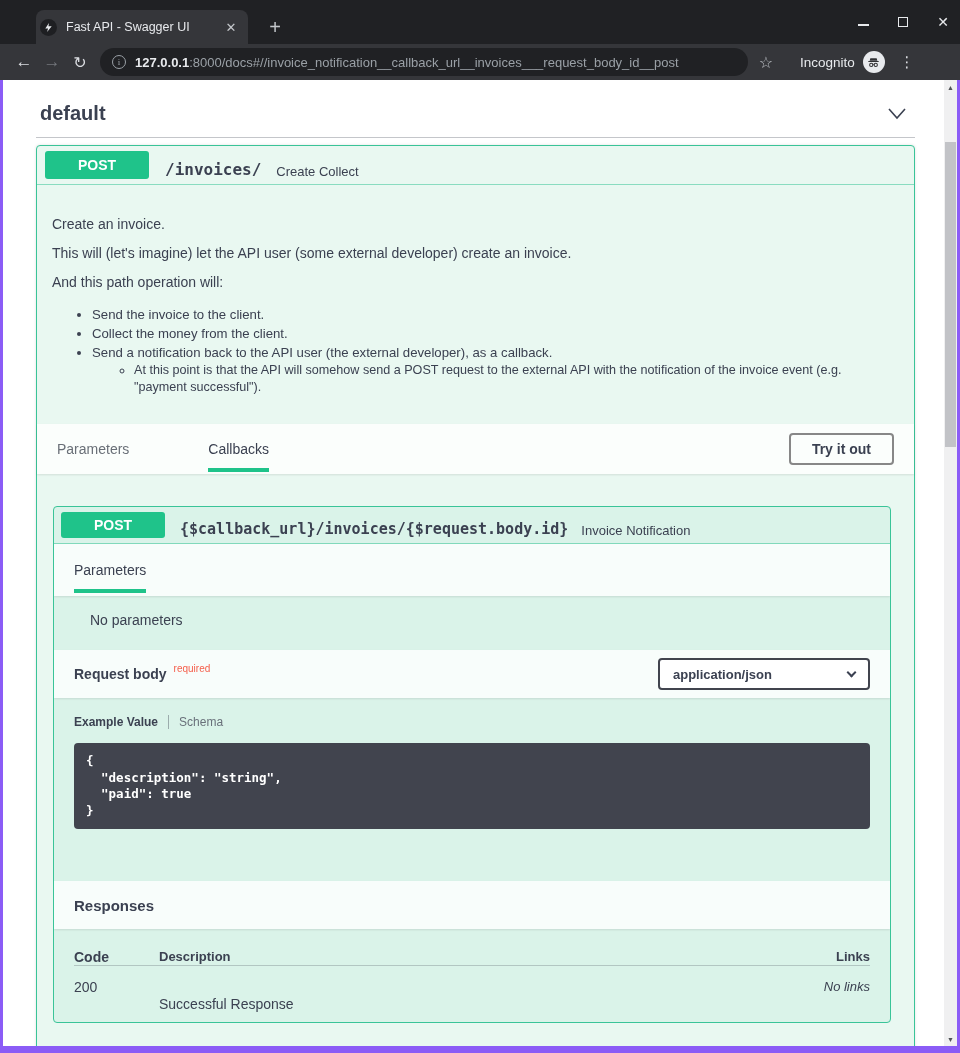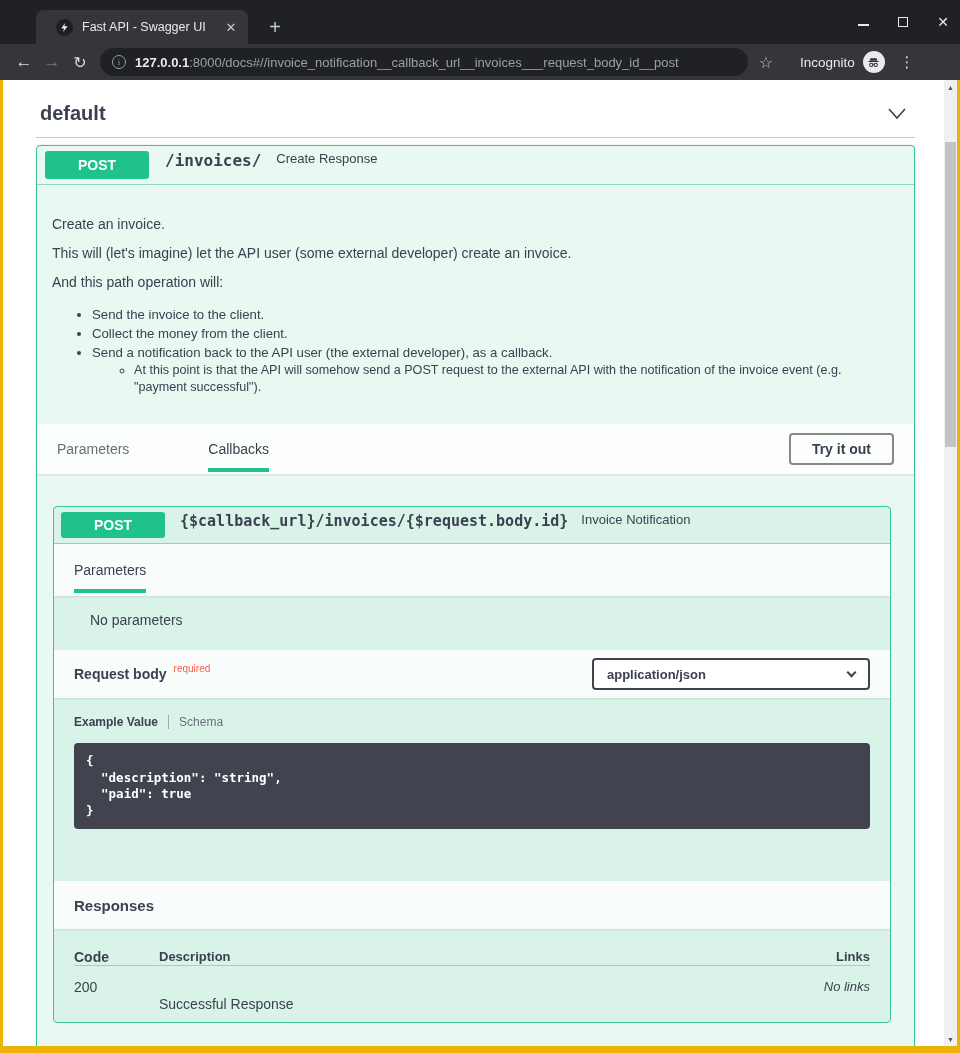--- a/index.html
+++ b/index.html
@@ -5,21 +5,21 @@
   * { box-sizing: border-box; margin: 0; padding: 0; }
   html, body { width: 960px; height: 1053px; overflow: hidden; }
   body { font-family: "Liberation Sans", sans-serif; background: #202124; }
 
   .window { width: 960px; height: 1053px; display: flex; flex-direction: column; }
 
   
   .titlebar { height: 44px; background: #202124; position: relative; flex: none; }
   .tab { position: absolute; left: 36px; top: 10px; width: 212px; height: 34px;
          background: #35363a; border-radius: 8px 8px 0 0; display: flex; align-items: center;
-         padding: 0 8px 0 20px; }
+         padding: 0 8px 0 4px; }
   .favicon { width: 17px; height: 17px; border-radius: 50%; background: #1e1f22;
              display: flex; align-items: center; justify-content: center; flex: none; }
   .tab-title { color: #e8eaed; font-size: 12.5px; margin-left: 9px; white-space: nowrap;
                overflow: hidden; flex: 1; }
   .tab-close { color: #c4c7cb; font-size: 13px; margin-left: 6px; cursor: default;
                width: 18px; height: 18px; display: flex; align-items: center; justify-content: center; }
   .newtab-btn { position: absolute; left: 262px; top: 14px; color: #c4c7cb; font-size: 20px;
                 width: 26px; height: 26px; display: flex; align-items: center; justify-content: center; }
   .win-controls { position: absolute; right: 10px; top: 0; height: 44px; display: flex;
                   align-items: center; gap: 26px; }
@@ -43,38 +43,38 @@
   .url-host { color: #e8eaed; font-weight: bold; }
   .url-rest { color: #9aa0a6; }
   .star-icon { margin-left: 6px; color: #bdc1c6; font-size: 16px; width: 24px; text-align: center; }
   .incog-wrap { margin-left: 22px; display: flex; align-items: center; gap: 8px; }
   .incog-label { color: #e8eaed; font-size: 13.5px; }
   .incog-badge { width: 22px; height: 22px; border-radius: 50%; background: #e8eaed;
                  display: flex; align-items: center; justify-content: center; }
   .menu-dots { margin-left: 12px; color: #dadce0; font-size: 15px; width: 20px; text-align: center; }
 
   
-  .content-wrap { flex: 1; background: #eab308; padding: 0 3px 7px 3px; display: flex; min-height: 0; }
+  .content-wrap { flex: 1; background: #8b5cf6; padding: 0 3px 7px 3px; display: flex; min-height: 0; }
   .page-viewport { flex: 1; background: #ffffff; overflow: hidden; position: relative; }
   .scrollbar { width: 13px; background: #f0f0f1; flex: none; display: flex;
                flex-direction: column; align-items: center; }
   .sb-arrow { color: #505357; font-size: 7px; height: 14px; display: flex; align-items: center; flex: none; }
   .sb-spacer-top { height: 48px; flex: none; }
   .sb-thumb { width: 11px; height: 305px; background: #c2c3c7; flex: none; }
   .sb-fill { flex: 1; }
 
   
   .swagger { padding: 22px 29px 0 33px; color: #3b4151; }
   .sec-title-row { display: flex; align-items: center; justify-content: space-between; padding: 0 7px 0 4px; }
   .sec-title { font-size: 20px; font-weight: bold; color: #3b4151; }
   .sec-divider { border: none; border-top: 1px solid rgba(59,65,81,.3); margin: 12px 0 7px; }
 
   .opblock { border: 1px solid #3ac498; border-radius: 4px; background: #e9f8f1;
              box-shadow: 0 0 3px rgba(0,0,0,.12); }
-  .opblock-head { display: flex; align-items: flex-start; padding: 5px 8px;
+  .opblock-head { display: flex; align-items: flex-end; padding: 5px 8px;
                   border-bottom: 1px solid rgba(58,196,152,.55); }
   .method-badge { min-width: 104px; text-align: center; padding: 6px 0; border-radius: 3px;
                   background: #1fc38a; color: #fff; font-weight: bold; font-size: 14px; }
   .op-path { font-family: "DejaVu Sans Mono", monospace; font-weight: bold; font-size: 16px;
              color: #3b4151; margin-left: 16px; }
   .op-summary { font-size: 13px; color: #3b4151; margin-left: 15px; }
 
   .op-desc { padding: 18px 48px 24px 15px; font-size: 14px; color: #3b4151; }
   .op-desc p { margin: 13px 0; }
   .op-desc ul { margin: 17px 0 0; padding-left: 40px; font-size: 13.2px; }
@@ -102,21 +102,21 @@
   .opblock-nested .op-path { font-size: 15px; margin-left: 15px; }
   .op-summary.cb { margin-left: 13px; }
 
   .inner-sec { min-height: 52px; }
   .noparams-row { padding: 16px 36px 18px; font-size: 14px; color: #3b4151; }
 
   .reqbody-header { margin-top: 4px; min-height: 48px; justify-content: space-between; }
   .reqbody-left { display: flex; align-items: flex-start; }
   .reqbody-title { font-weight: bold; font-size: 14px; color: #3b4151; }
   .required-flag { color: #f5604d; font-size: 10px; margin-left: 7px; position: relative; top: -3px; }
-  .ct-select { width: 278px; height: 32px; background: #fff; border: 2px solid #41444e;
+  .ct-select { width: 212px; height: 32px; background: #fff; border: 2px solid #41444e;
                border-radius: 4px; display: flex; align-items: center; justify-content: space-between;
                padding: 0 13px; font-weight: bold; font-size: 13px; color: #3b4151; }
   .sel-chev { width: 7px; height: 7px; border-right: 2px solid #3b4151; border-bottom: 2px solid #3b4151;
               transform: rotate(45deg); margin-top: -4px; }
 
   .model-body { padding: 17px 20px 52px; }
   .example-tabs { display: flex; align-items: center; font-size: 12px; }
   .ex-active { font-weight: bold; color: #3b4151; }
   .ex-sep { width: 1px; height: 14px; background: rgba(59,65,81,.4); margin: 0 10px; }
   .ex-inactive { color: #69707a; }
@@ -199,21 +199,21 @@
               <path d="M3 3 L11 12 L19 3"></path>
             </svg>
         </div>
         <hr class="sec-divider">
 
         <div class="opblock">
 
           <div class="opblock-head">
             <span class="method-badge">POST</span>
             <span class="op-path">/invoices/</span>
-            <span class="op-summary">Create Response</span>
+            <span class="op-summary">Create Collect</span>
           </div>
 
           <div class="op-desc">
             <p>Create an invoice.</p>
             <p>This will (let's imagine) let the API user (some external developer) create an invoice.</p>
             <p>And this path operation will:</p>
             <ul>
               <li>Send the invoice to the client.</li>
               <li>Collect the money from the client.</li>
               <li><span>Send a notification back to the API user (the external developer), as a callback.</span>

